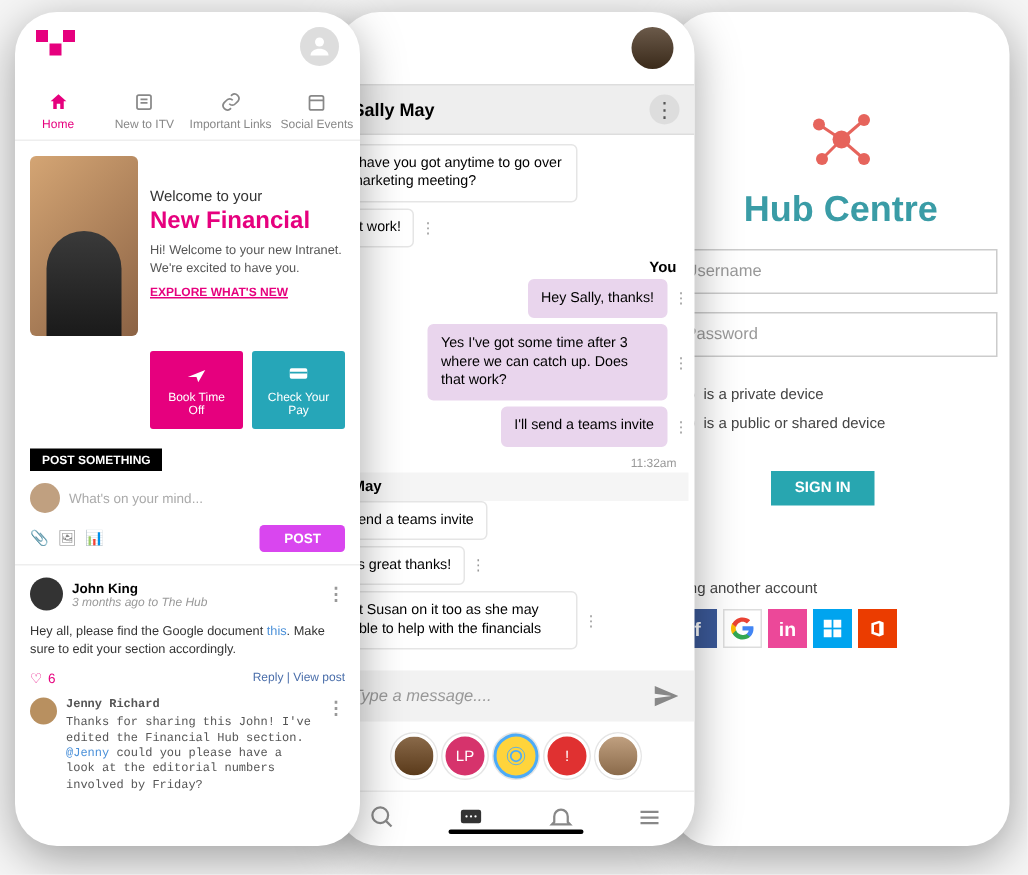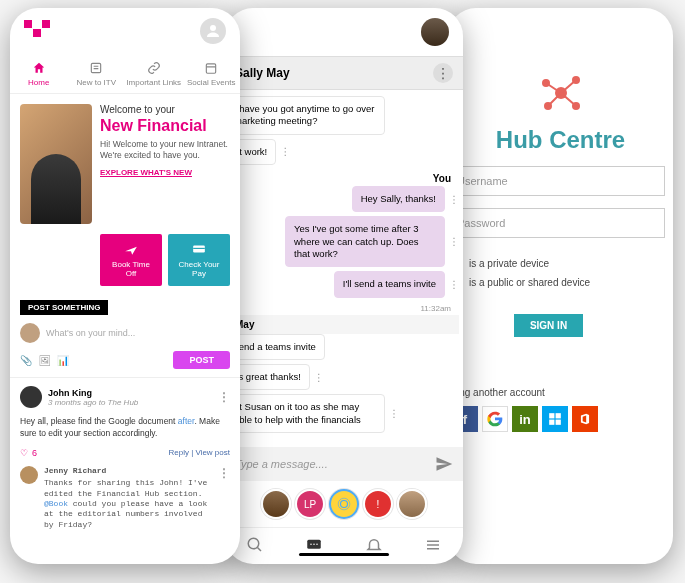--- a/index.html
+++ b/index.html
@@ -17,21 +17,21 @@
 .logo-m svg { width: 100%; height: 100%; }
 .avatar-circle { width: 26px; height: 26px; border-radius: 50%; background: #ddd; display: flex; align-items: center; justify-content: center; }
 .avatar-circle svg { width: 18px; height: 18px; fill: #fff; }
 
 .tabs { display: flex; border-bottom: 1px solid #eee; }
 .tab { flex: 1; text-align: center; padding: 6px 0; font-size: 8px; color: #888; }
 .tab.active { color: #e6007e; }
 .tab-icon { width: 16px; height: 16px; margin: 0 auto 2px; display: flex; align-items: center; justify-content: center; }
 .tab-icon svg { width: 14px; height: 14px; }
 
-.hero { display: flex; margin: 10px; gap: 8px; }
+.hero { display: flex; margin: 10px; gap: 8px; align-items: center; }
 .hero-img { width: 72px; height: 120px; background: linear-gradient(135deg,#d4a574,#8b6244); border-radius: 4px; position: relative; overflow: hidden; }
 .hero-img::after { content:''; position:absolute; bottom:0; left:50%; transform:translateX(-50%); width:50px; height:70px; background: linear-gradient(#3a3a3a,#1a1a1a); border-radius: 25px 25px 0 0; }
 .hero-text { flex: 1; }
 .hero-welcome { font-size: 10px; color: #333; }
 .hero-title { font-size: 16px; font-weight: 700; color: #e6007e; margin: 2px 0 4px; }
 .hero-sub { font-size: 8.5px; color: #555; line-height: 1.3; }
 .hero-link { font-size: 8px; color: #e6007e; font-weight: 700; text-decoration: underline; margin-top: 6px; display: inline-block; }
 
 .action-row { display: flex; gap: 6px; margin: 0 10px 10px 90px; }
 .action-btn { flex: 1; padding: 8px 8px; color: #fff; text-align: center; font-size: 8px; border-radius: 2px; }
@@ -204,34 +204,34 @@
   <div class="feed-post">
     <div class="feed-head">
       <div class="feed-avatar"></div>
       <div>
         <div class="feed-name">John King</div>
         <div class="feed-meta">3 months ago to The Hub</div>
       </div>
       <div class="feed-more">⋮</div>
     </div>
     <div class="feed-body">
-      <span>Hey all, please find the Google document </span><a>after</a><span>. Make sure to edit your section accordingly.</span>
+      <span>Hey all, please find the Google document </span><a>this</a><span>. Make sure to edit your section accordingly.</span>
     </div>
     <div class="feed-actions">
       <span>♡</span>
       <span>6</span>
       <div class="feed-actions-right">
         <span>Reply</span> | <span>View post</span>
       </div>
     </div>
     <div class="comment">
       <div class="comment-avatar"></div>
       <div class="comment-body">
         <span class="comment-name">Jenny Richard</span>
-        <span>Thanks for sharing this John! I've edited the Financial Hub section. </span><a>@Book</a><span> could you please have a look at the editorial numbers involved by Friday?</span>
+        <span>Thanks for sharing this John! I've edited the Financial Hub section. </span><a>@Jenny</a><span> could you please have a look at the editorial numbers involved by Friday?</span>
       </div>
       <div class="feed-more">⋮</div>
     </div>
   </div>
 </div>
 
 <div class="phone p2">
   <div class="chat-top">
     <div class="chat-avatar-top"></div>
   </div>
@@ -355,21 +355,21 @@
     <div class="sso-row">
       <div class="sso" style="background:#3b5998">f</div>
       <div class="sso" style="background:#fff;border:1px solid #ddd">
         <svg width="16" height="16" viewBox="0 0 24 24">
               <path fill="#4285F4" d="M23 12c0-.8-.1-1.5-.2-2.2H12v4.2h6.2c-.3 1.4-1.1 2.6-2.3 3.4v2.8h3.7C22 18.1 23 15.3 23 12z"></path>
               <path fill="#34A853" d="M12 23c3.1 0 5.7-1 7.6-2.8l-3.7-2.8c-1 .7-2.4 1.1-3.9 1.1-3 0-5.5-2-6.4-4.7H1.8v2.9C3.7 20.4 7.5 23 12 23z"></path>
               <path fill="#FBBC05" d="M5.6 13.8c-.2-.7-.4-1.4-.4-2.2s.1-1.5.4-2.2V6.5H1.8C1 8.2.5 10 .5 12s.5 3.8 1.3 5.5l3.8-3.7z"></path>
               <path fill="#EA4335" d="M12 5.3c1.7 0 3.2.6 4.4 1.7l3.3-3.3C17.7 1.9 15.1 1 12 1 7.5 1 3.7 3.6 1.8 7.5l3.8 2.9c.9-2.7 3.4-5.1 6.4-5.1z"></path>
             </svg>
       </div>
-      <div class="sso" style="background:#4d7c0f">in</div>
+      <div class="sso" style="background:#ec4899">in</div>
       <div class="sso" style="background:#00a4ef">
         <svg width="14" height="14" viewBox="0 0 24 24" fill="#fff">
               <rect x="2" y="2" width="9" height="9"></rect>
               <rect x="13" y="2" width="9" height="9"></rect>
               <rect x="2" y="13" width="9" height="9"></rect>
               <rect x="13" y="13" width="9" height="9"></rect>
             </svg>
       </div>
       <div class="sso" style="background:#eb3c00">
         <svg width="14" height="14" viewBox="0 0 24 24" fill="#fff">

